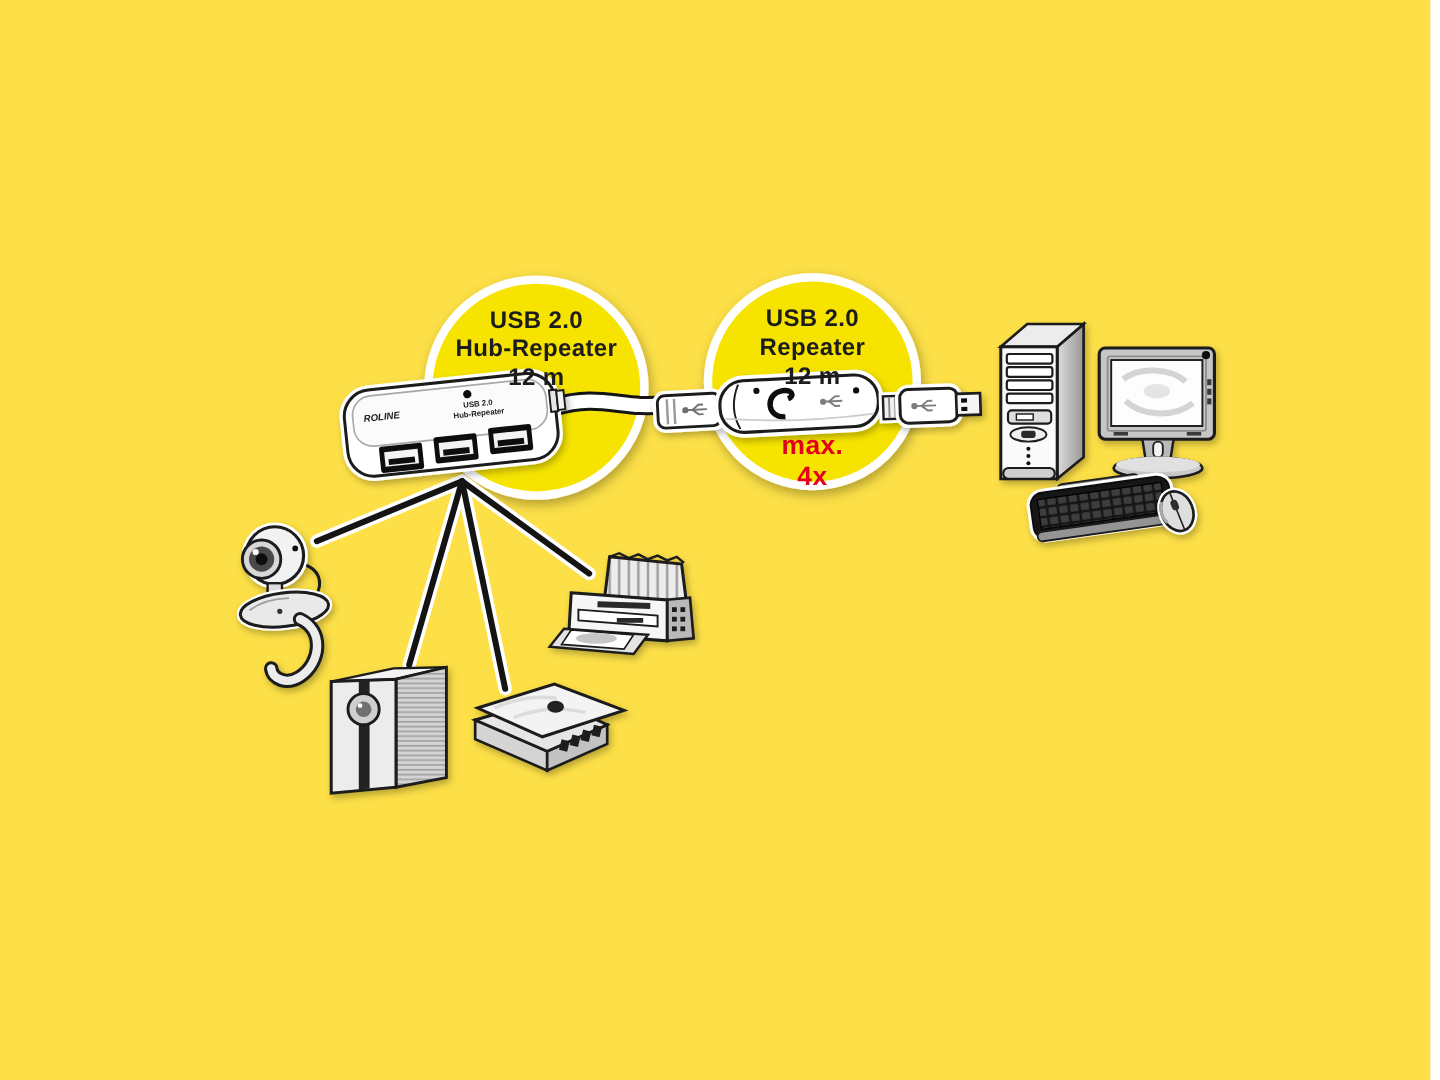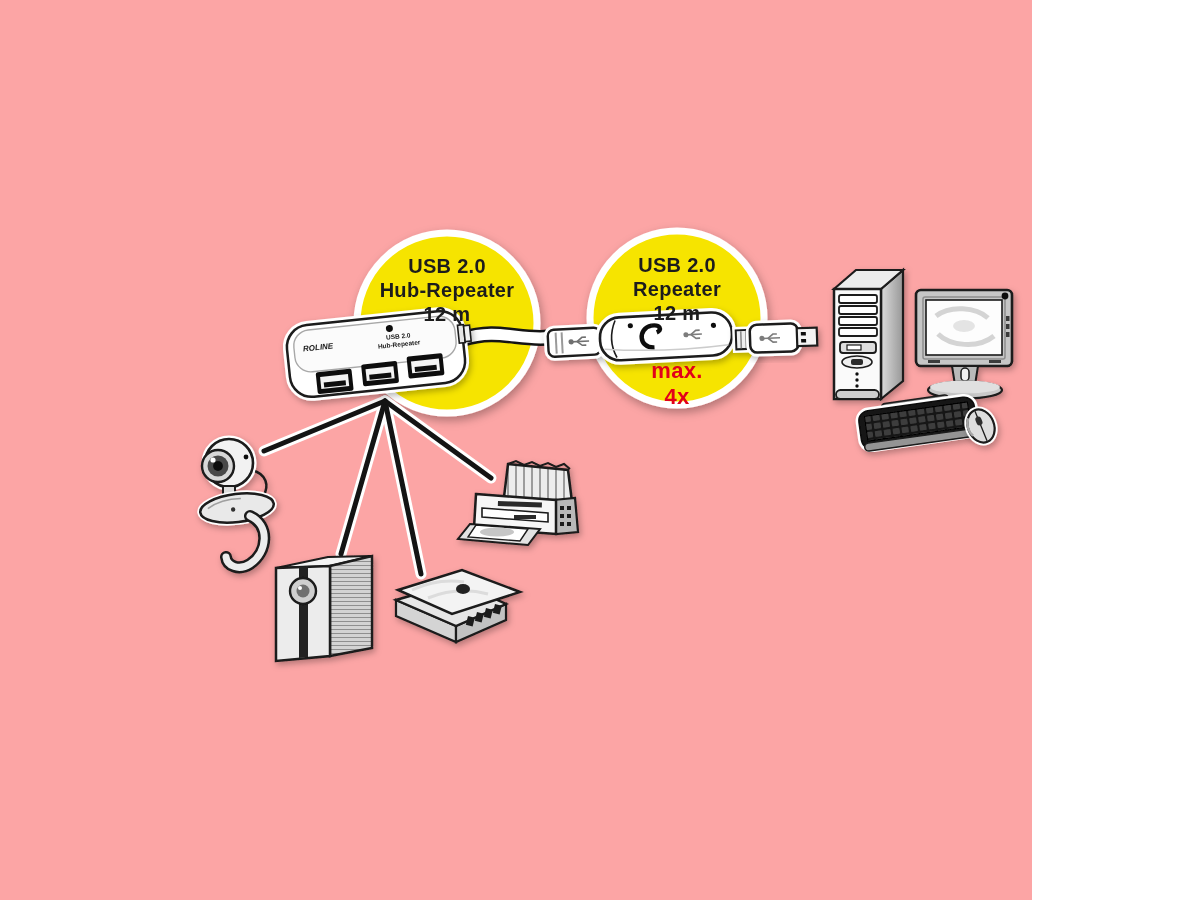--- a/index.html
+++ b/index.html
@@ -1,16 +1,16 @@
 <!DOCTYPE html>
 <html><head>
 <meta charset="utf-8">
 <style>
   html,body{margin:0;padding:0;background:#ffffff;}
-  .stage{position:relative;width:1032px;height:900px;background:#fca5a5;overflow:hidden;
+  .stage{position:relative;width:1192px;height:900px;background:#fde047;overflow:hidden;
          font-family:"Liberation Sans", sans-serif;}
   .stage svg{position:absolute;left:0;top:0;}
   text{font-family:"Liberation Sans", sans-serif;}
   .callout-text{font-weight:bold;letter-spacing:.3px;}
   .micro-text{font-weight:bold;}
 </style>
 </head>
 <body>
 
 <div class="stage">

